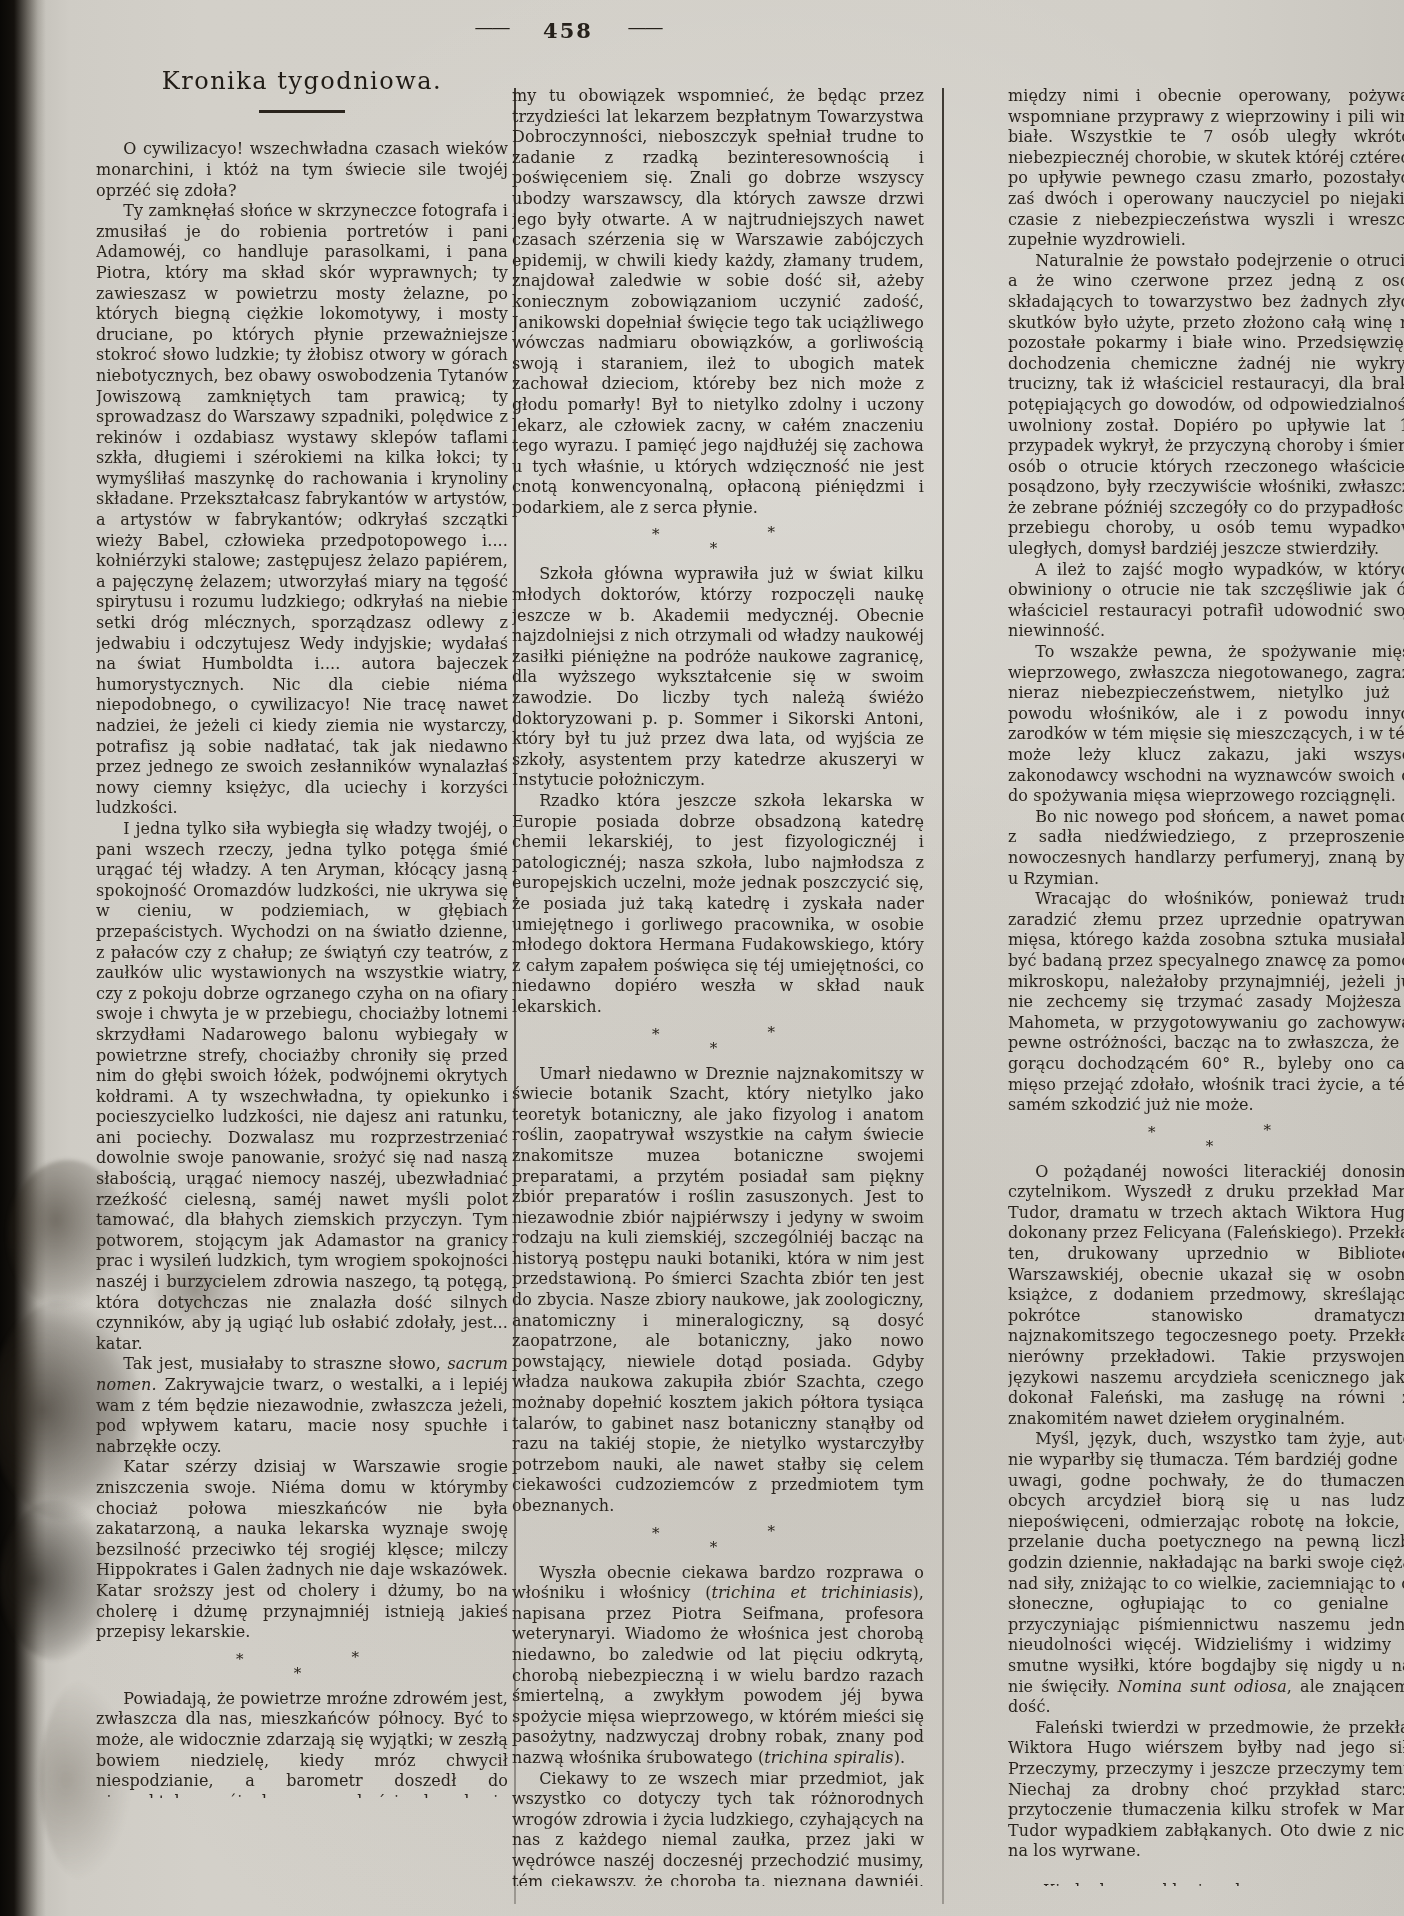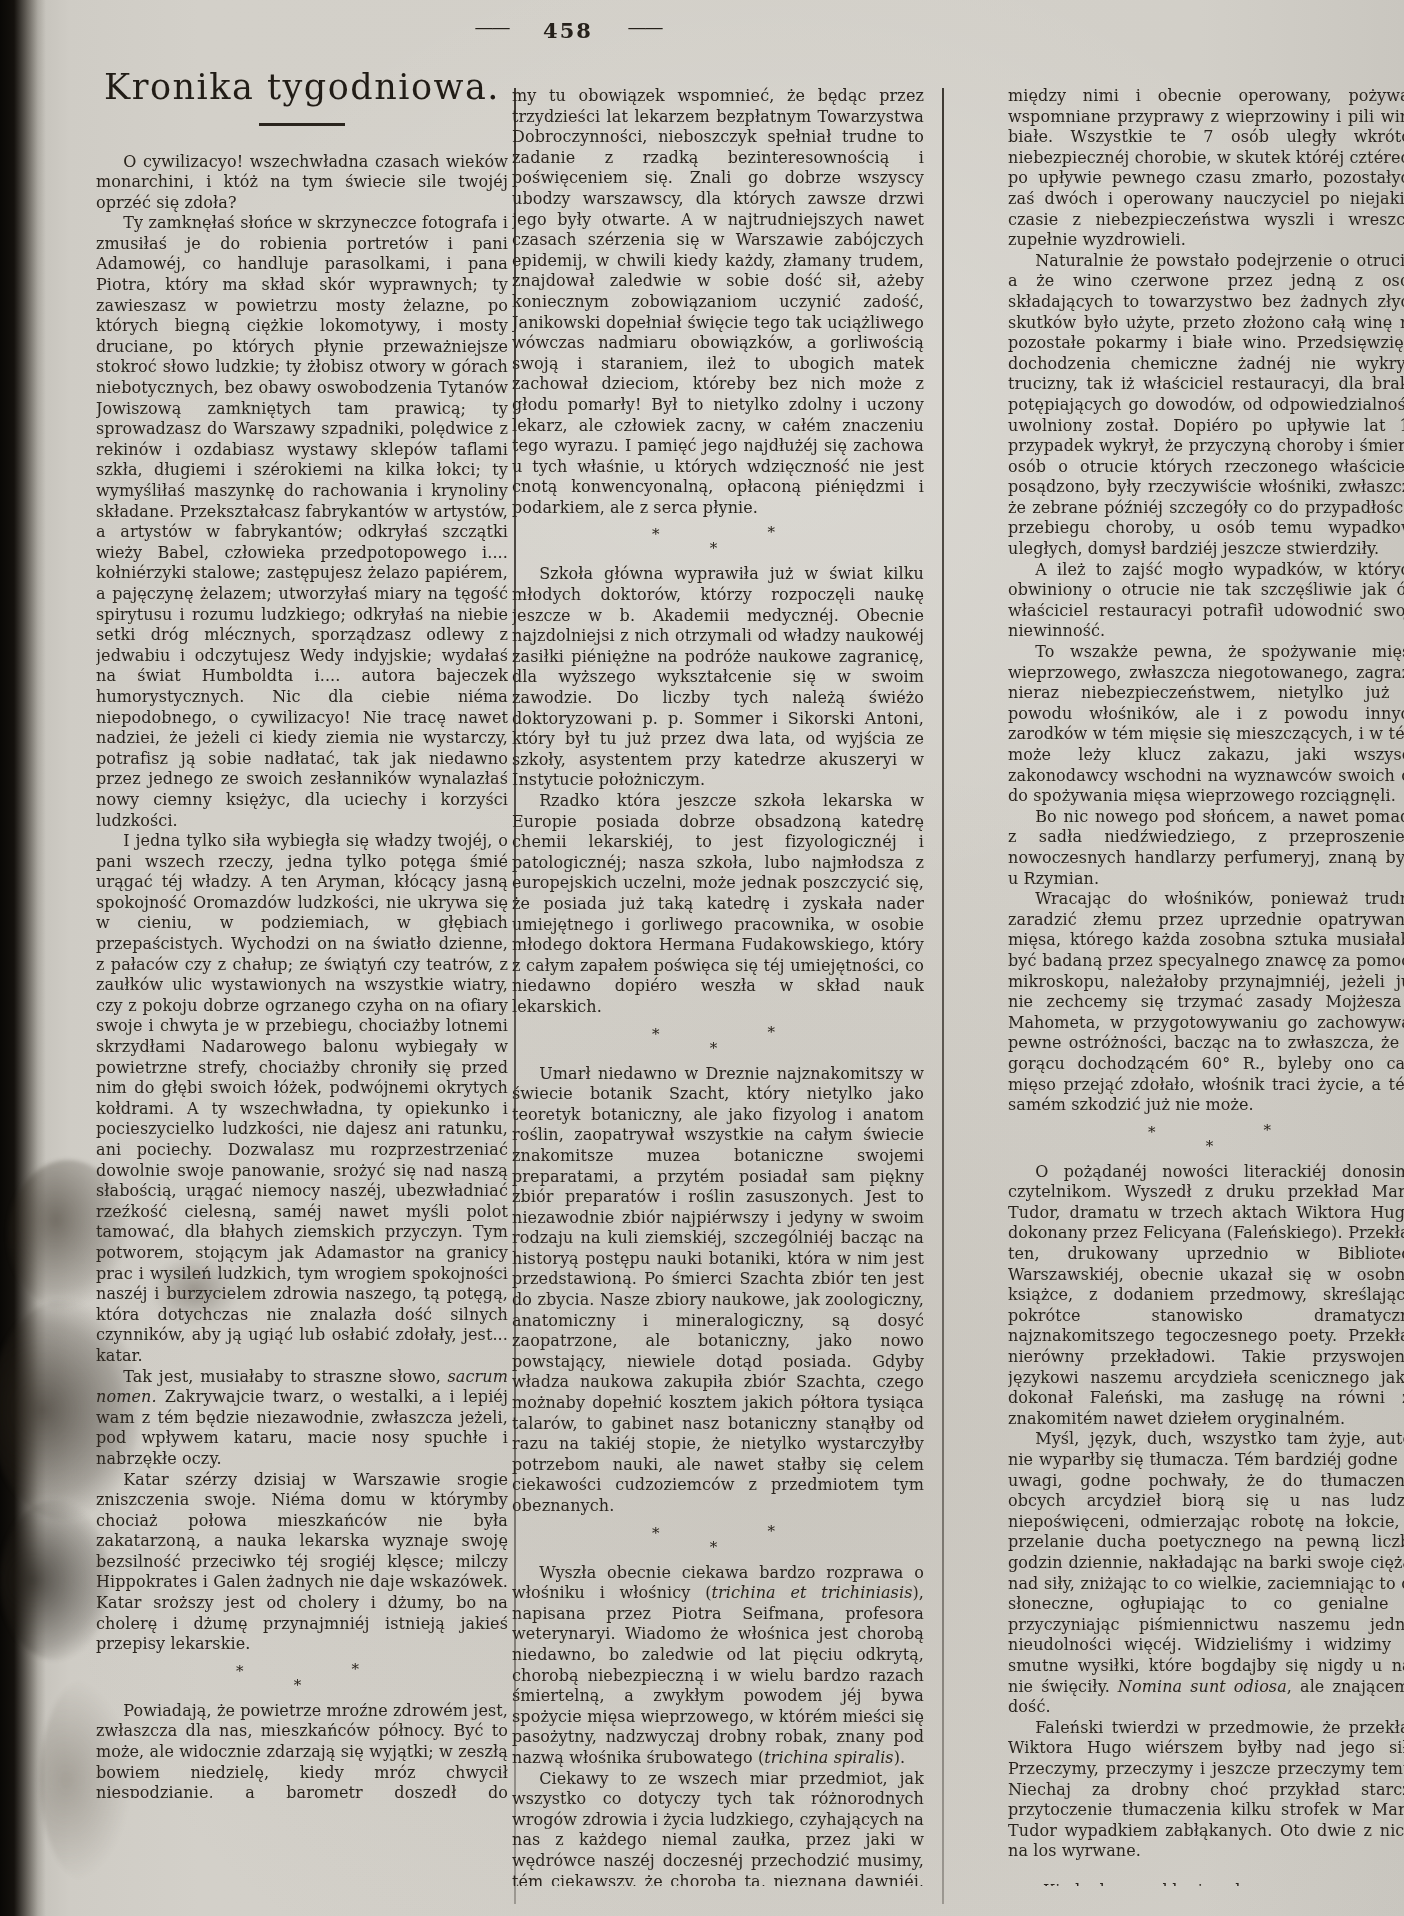--- a/index.html
+++ b/index.html
@@ -36,21 +36,21 @@
     font-size:16px;line-height:20.6px;letter-spacing:.1px;overflow:hidden;}
   .col.c1{left:96px;top:58px;height:1740px;}
   .col.c2{left:512px;height:1800px;}
   .col.c3{left:1008px;height:1800px;}
 
   .vrule{position:absolute;top:88px;width:1.5px;height:1816px;
     background:linear-gradient(180deg,rgba(35,30,24,.85),rgba(35,30,24,.65) 60%,rgba(35,30,24,.3));}
   .vrule.r1{left:514px;}
   .vrule.r2{left:942px;}
 
-  .col-title{font-size:35px;text-align:center;letter-spacing:1.5px;
+  .col-title{font-size:24px;text-align:center;letter-spacing:1.5px;
     margin:10px 0 6px 0;color:#211c16;line-height:1.1;}
   .title-rule{width:86px;height:3px;background:#2a241d;margin:16px auto 26px auto;}
 
   p.para{margin:0;text-indent:1.7em;}
   p.para.noind{text-indent:0;}
   p.para em{font-style:italic;}
 
   .stars{height:42px;position:relative;margin:2px 0;}
   .stars span{position:absolute;font-size:15px;color:#2a241d;}
   .stars span:nth-child(1){left:34%;top:4px;}

